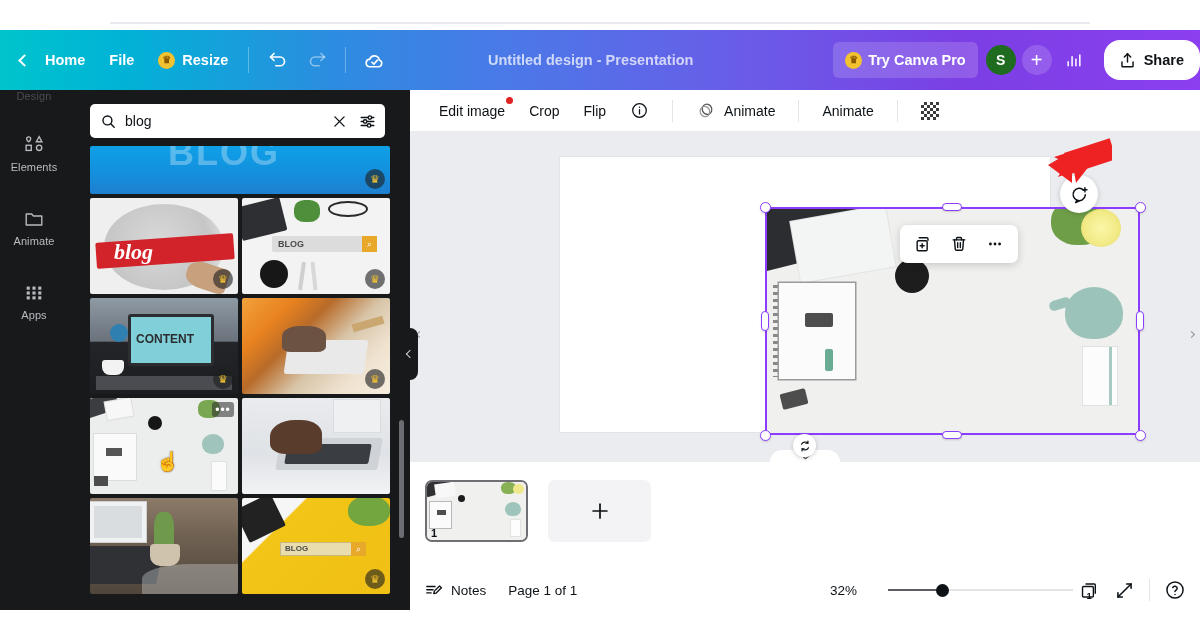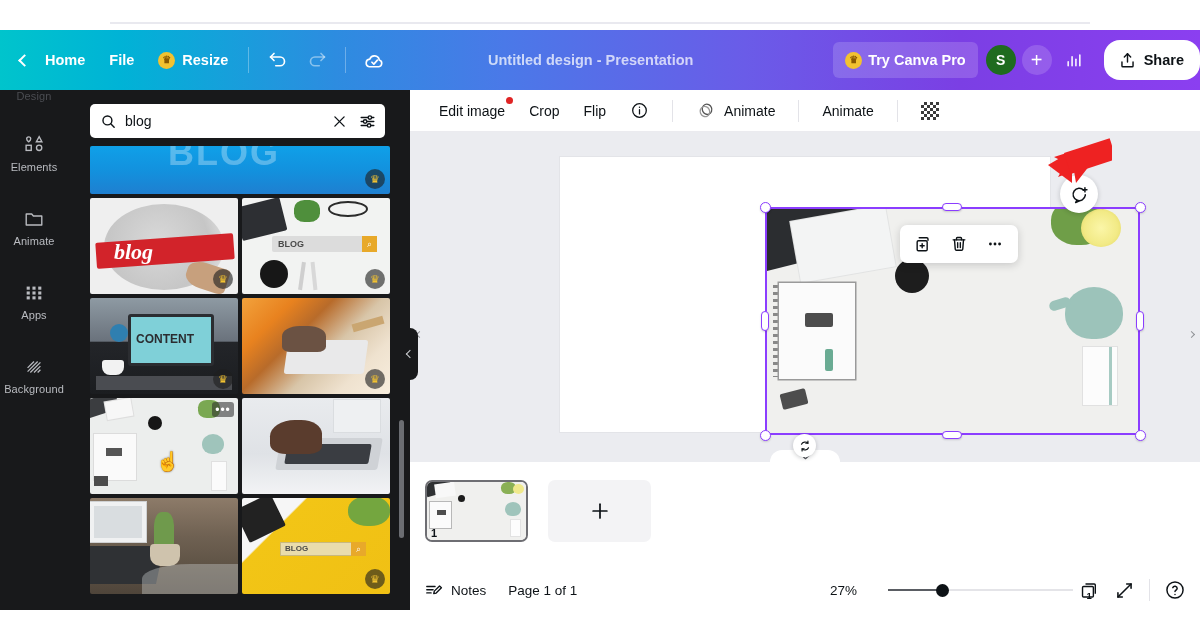--- a/index.html
+++ b/index.html
@@ -363,32 +363,20 @@
           <rect x="10.3" y="10.3" width="3.4" height="3.4"></rect>
           <rect x="16.6" y="10.3" width="3.4" height="3.4"></rect>
         <rect x="4" y="15.6" width="3.4" height="3.4"></rect>
           <rect x="10.3" y="15.6" width="3.4" height="3.4"></rect>
           <rect x="16.6" y="15.6" width="3.4" height="3.4"></rect>
       </svg>
       <span class="rail-lbl">Apps</span>
     </div>
 
 
-    <div class="rail-item">
-      <svg class="rail-ico" viewBox="0 0 24 24">
-        <g stroke="#b9bbc0" stroke-width="1.4">
-          <line x1="5" y1="13" x2="12" y2="6"></line>
-            <line x1="5" y1="17" x2="16" y2="6"></line>
-          <line x1="8" y1="18" x2="19" y2="7"></line>
-            <line x1="12" y1="18" x2="19" y2="11"></line>
-          <line x1="16" y1="18" x2="19" y2="15"></line>
-        </g>
-      </svg>
-      <span class="rail-lbl">Background</span>
-    </div>
   </div>
 
   <div class="panel">
 
     <div class="grid">
 
       <div class="grid-row">
         <div class="cell full" style="height:48px; background:linear-gradient(180deg,#0fa0e8 0%,#1390dd 55%,#1f7fd0 100%);">
           <div class="mini" style="left:78px; top:-14px; font-size:36px; font-weight:bold; color:rgba(255,255,255,.30); letter-spacing:2px; font-family:'Liberation Sans',sans-serif;">BLOG</div>
           <div class="crown-badge">♛</div>
@@ -668,21 +656,21 @@
           <line x1="3.5" y1="11" x2="11.5" y2="11"></line>
         <line x1="3.5" y1="15" x2="9" y2="15"></line>
         <path d="M19.6 6.2 L13 12.8 L12.3 15.9 L15.4 15.2 L22 8.6 Z"></path>
       </svg>
       <span>Notes</span>
     </div>
     <div class="bb-item" style="margin-left:22px;">
       <span>Page 1 of 1</span>
     </div>
 
-    <div class="zoom-pct">27%</div>
+    <div class="zoom-pct">32%</div>
     <div class="zoom-slider">
       <div class="track-left"></div>
       <div class="track-right"></div>
       <div class="knob"></div>
     </div>
 
     <div class="bb-right">
       <div class="pages-count-ico">
         <svg width="22" height="21" viewBox="0 0 24 24" fill="none" stroke="#0d1216" stroke-width="1.6">
           <path d="M8 4.5h10a1.2 1.2 0 0 1 1.2 1.2v10"></path>

